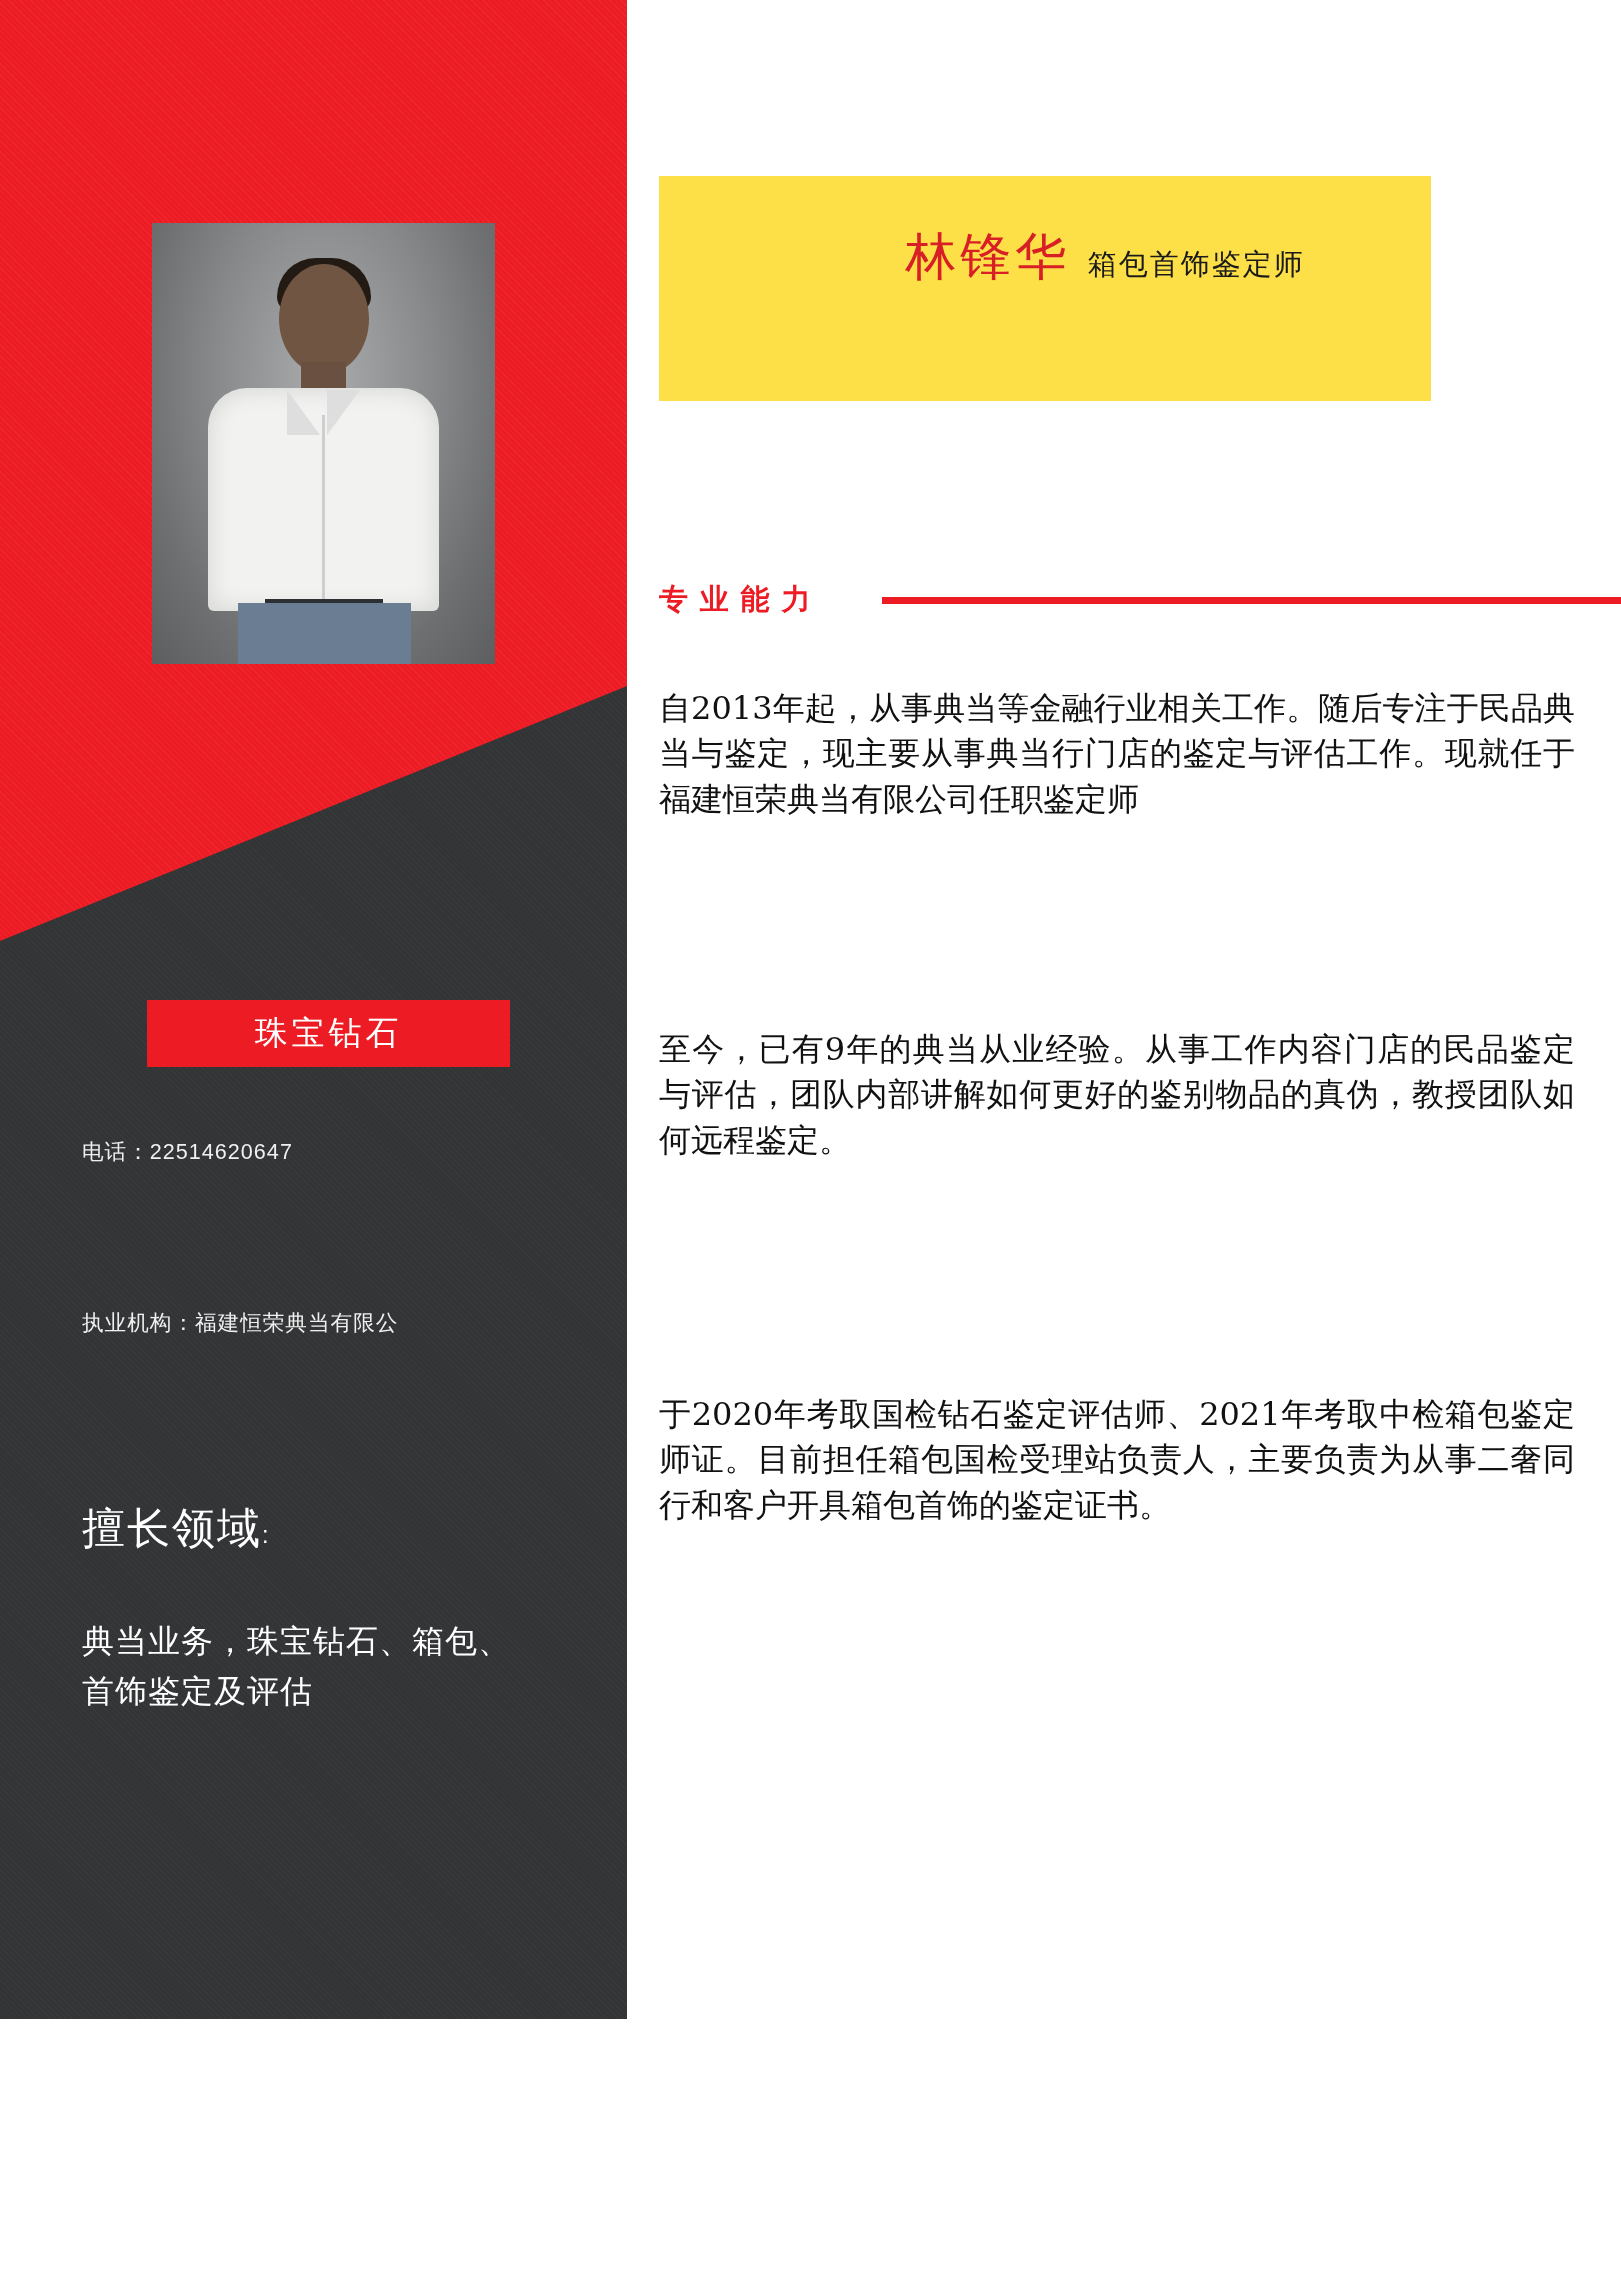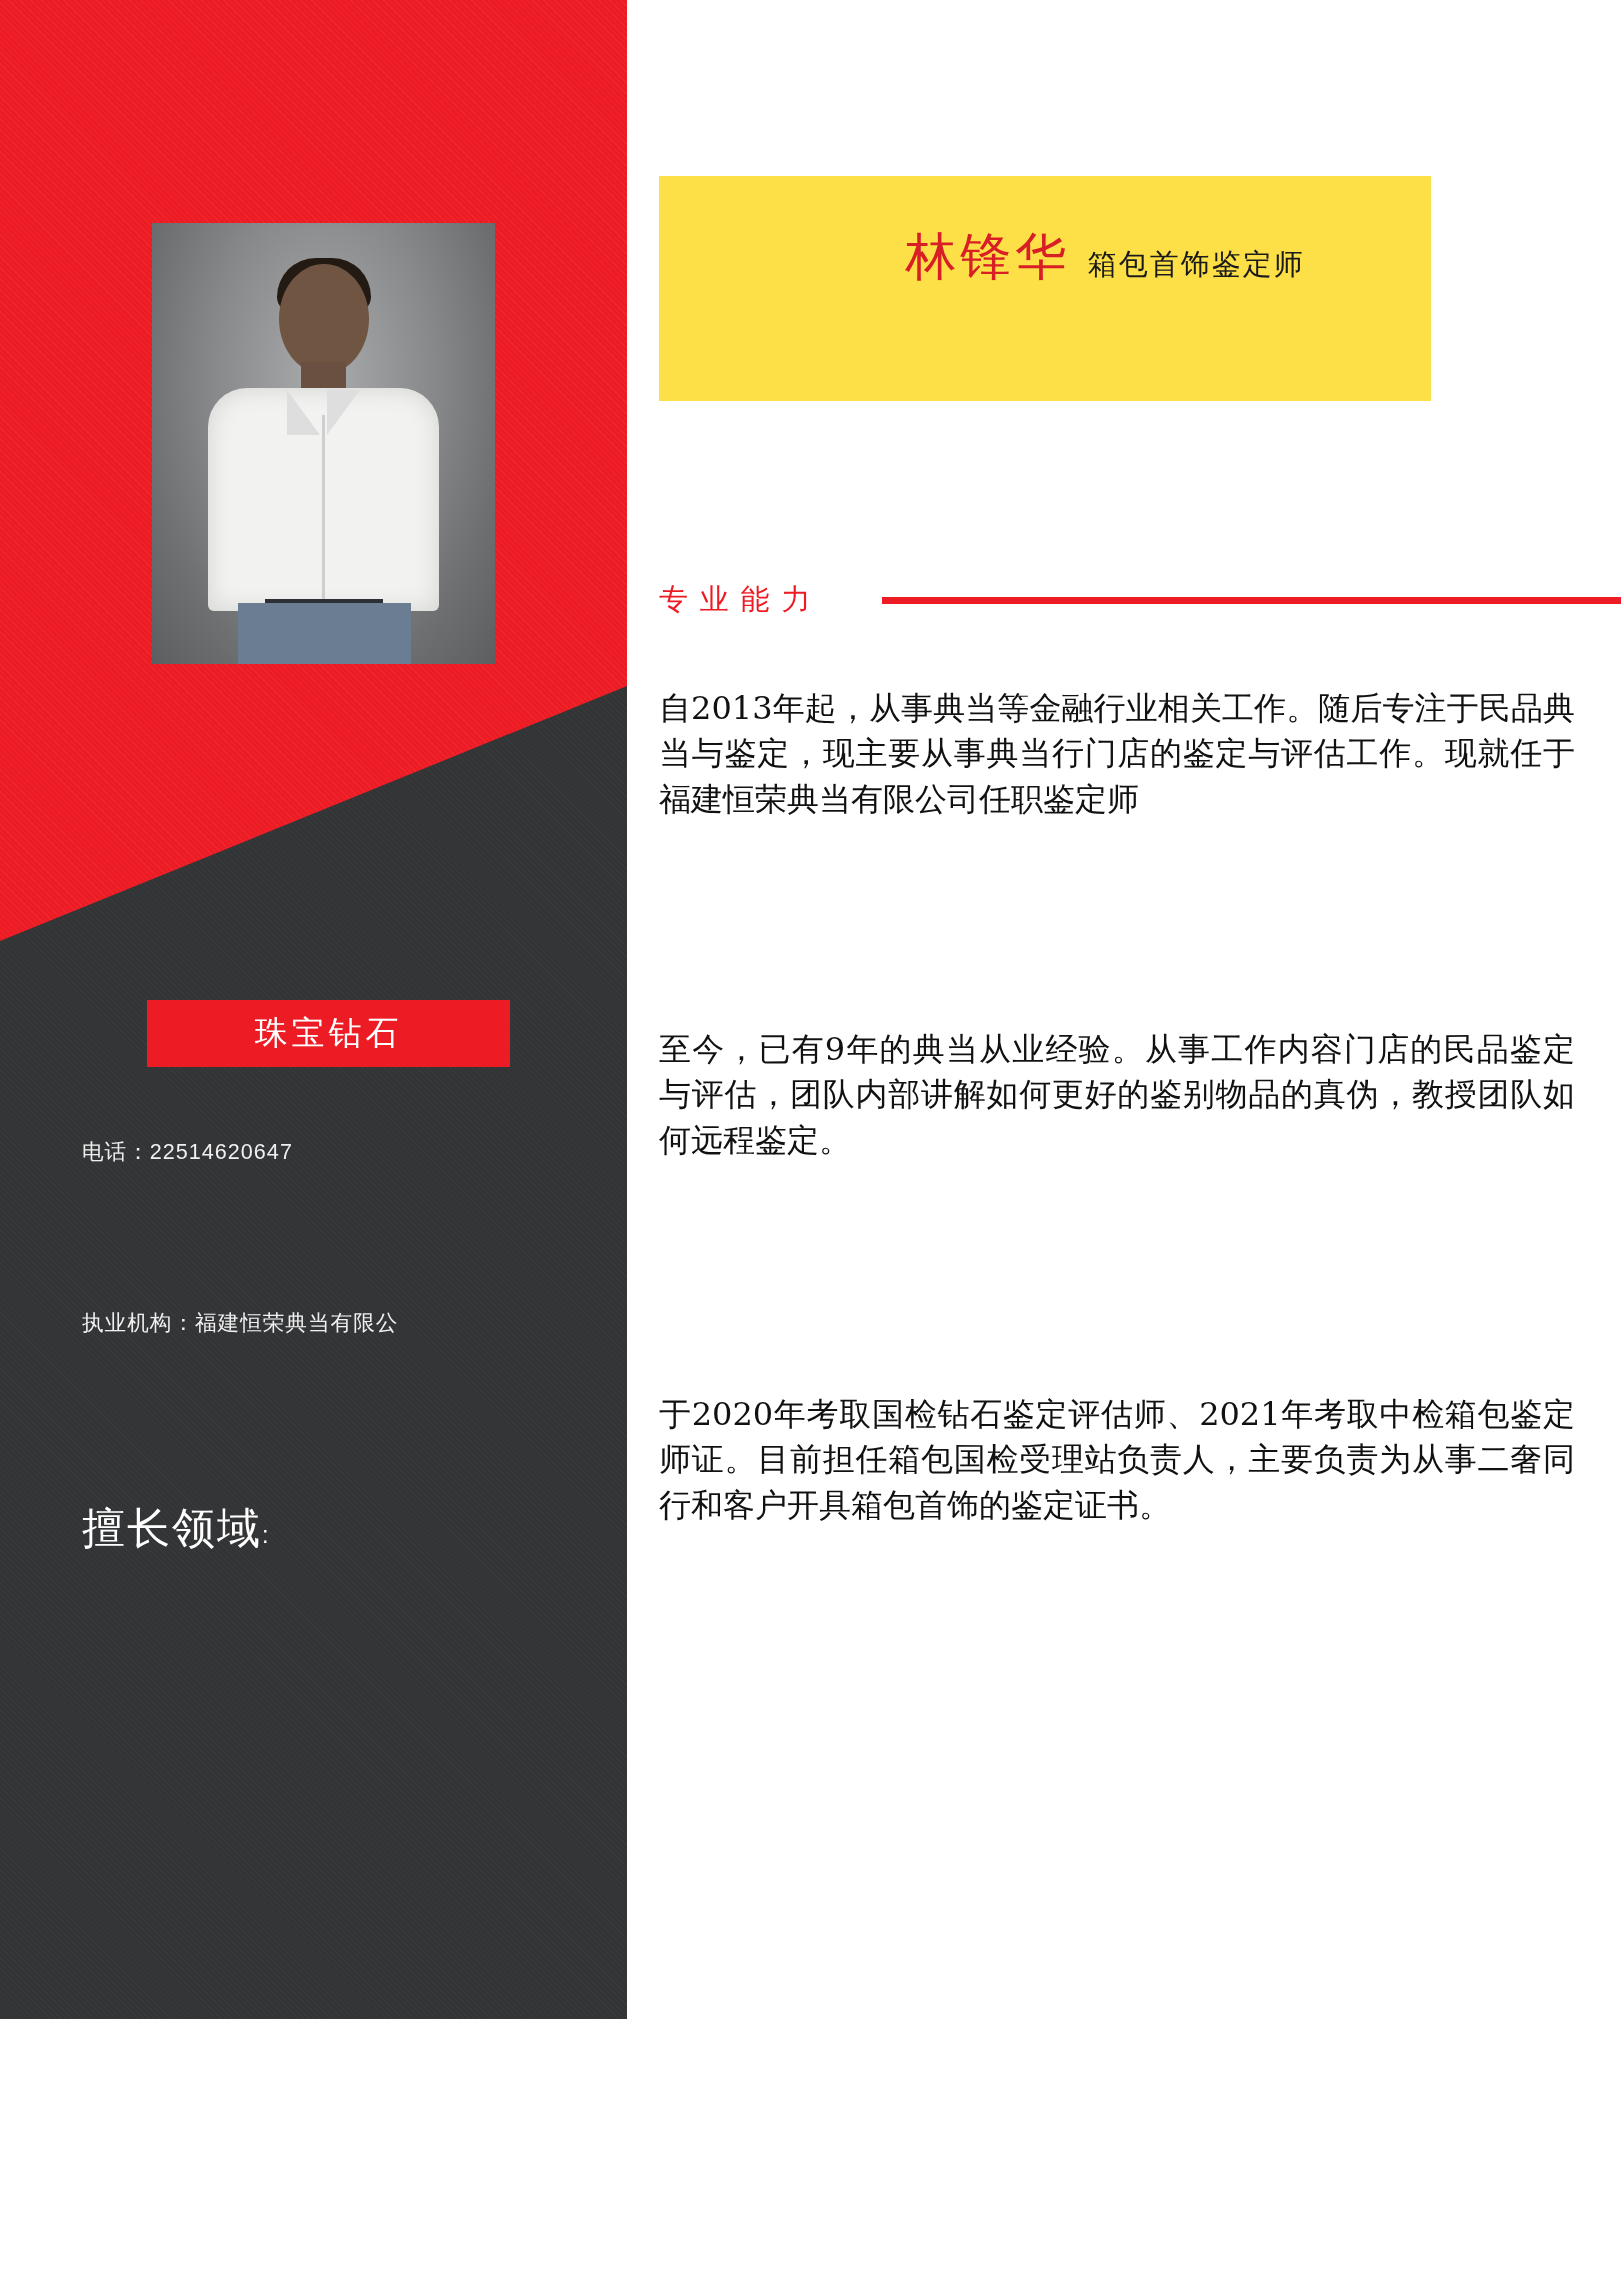--- a/index.html
+++ b/index.html
@@ -254,21 +254,21 @@
     top: 580px;
     width: 931px;
     height: 39px;
   }
   .section-head .label {
     position: absolute;
     left: 0;
     top: 0;
     color: #ed1c24;
     font-size: 29px;
-    font-weight: normal;
+    font-weight: bold;
     letter-spacing: 11.8px;
   }
   .rule-red {
     position: absolute;
     left: 223px;
     top: 16.7px;
     width: 916px;
     height: 6.9px;
     background: #ed1c24;
   }
@@ -310,20 +310,21 @@
   <div class="info-badge">
     <span>珠宝钻石</span>
   </div>
 
   <div class="info-line info-phone">电话：22514620647</div>
   <div class="info-line info-org">执业机构：福建恒荣典当有限公</div>
 
   <div class="skill-title">
     <span>擅长领域</span><span class="colon">:</span>
   </div>
+  <div class="skill-body">典当业务，珠宝钻石、箱包、首饰鉴定及评估</div>
 </div>
 
 <div class="name-block">
   <div class="name-row">
     <span class="name-main">林锋华</span><span class="name-role">箱包首饰鉴定师</span>
   </div>
 </div>
 
 <div class="section-head">
   <div class="label">专业能力</div>

